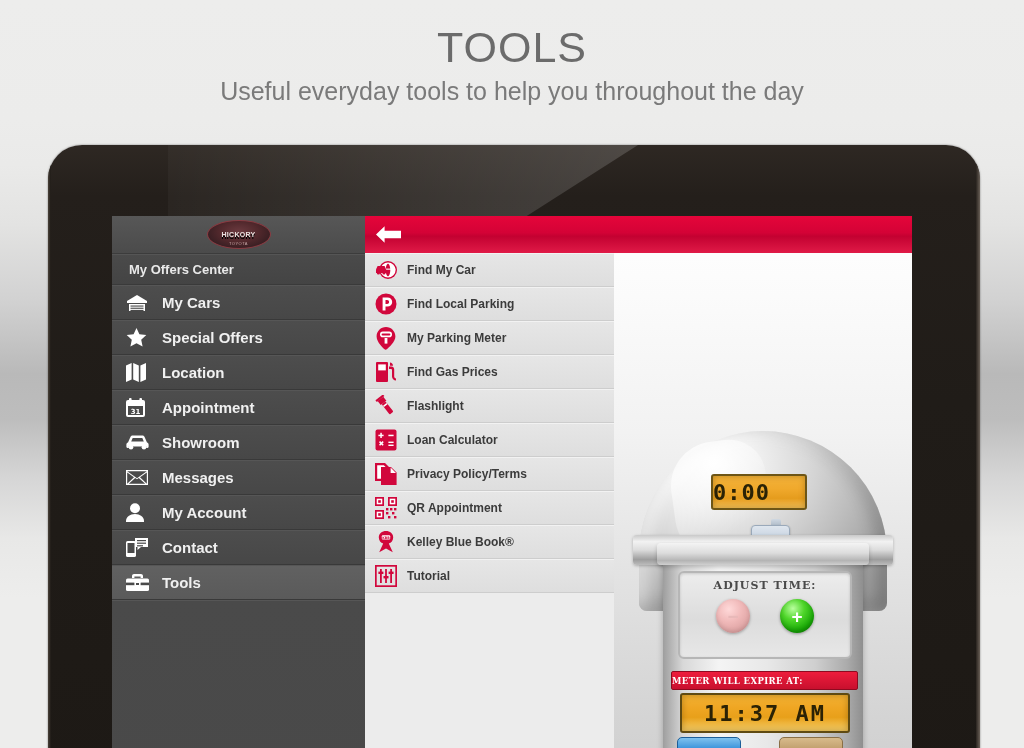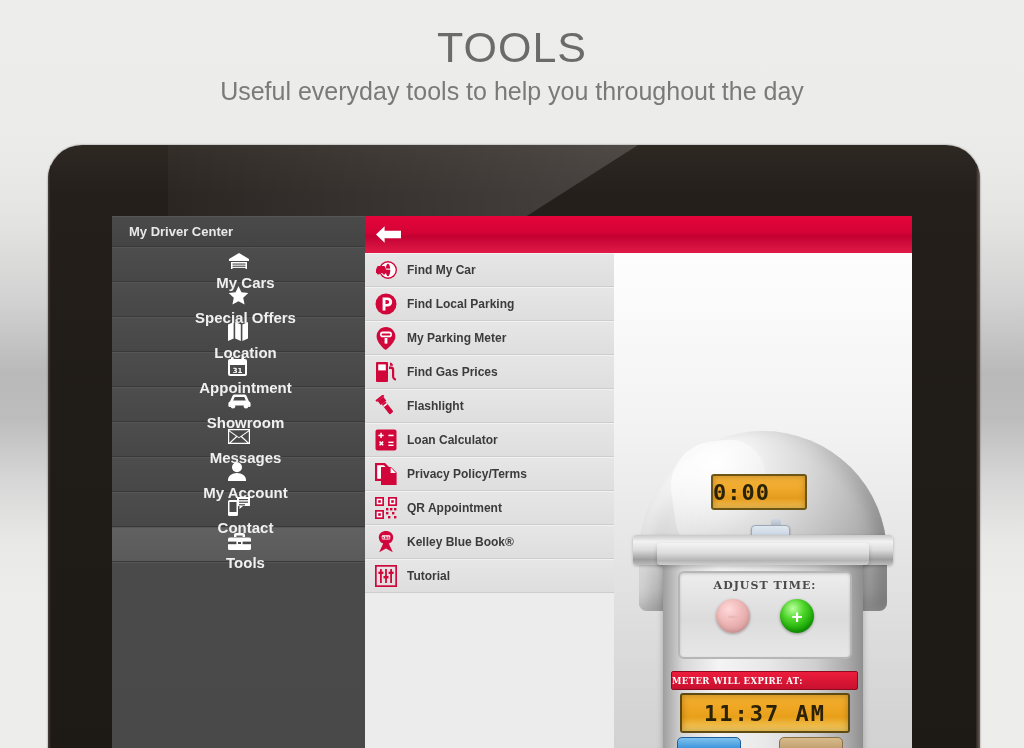--- a/index.html
+++ b/index.html
@@ -79,21 +79,21 @@
     height:29px;display:flex;align-items:center;padding-left:17px;
     color:#e9e9e9;font-size:13px;font-weight:bold;
     background:linear-gradient(to bottom,#4a4a4a,#444444);
     border-bottom:1px solid #3a3a3a;border-top:1px solid #555;
   }
   .side-item{
     height:35px;display:flex;align-items:center;padding-left:14px;
     border-bottom:1px solid #393939;border-top:1px solid #565656;
     background:linear-gradient(to bottom,#4d4d4d,#474747);
     color:#f0f0f0;font-size:15px;font-weight:bold;
-    cursor:pointer;box-sizing:border-box;flex-direction:column;
+    cursor:pointer;box-sizing:border-box;
   }
   .side-item.active{
     background:linear-gradient(to bottom,#616161,#5a5a5a);
   }
   .side-icon{
     width:26px;height:22px;margin-right:10px;flex:0 0 26px;
     display:flex;align-items:center;justify-content:flex-start;
   }
   .side-icon svg{display:block;}
   .side-filler{
@@ -275,23 +275,29 @@
 </div>
 
 <div class="tablet">
   <div class="bezel-gloss"></div>
   <div class="bezel-edge-l"></div>
   <div class="bezel-edge-r"></div>
 
   <div class="screen">
 
     <div class="sidebar">
+      <div class="logo-bar">
+        <div class="logo">
+          <span class="logo-txt">HICKORY</span>
+          <span class="logo-sub">TOYOTA</span>
+        </div>
+      </div>
 
       <div class="side-section">
-        <span>My Driver Center</span>
+        <span>My Offers Center</span>
       </div>
 
       <div class="side-item">
         <span class="side-icon">
           <svg width="22" height="18" viewBox="0 0 22 18">
               <path fill="#fff" d="M1 7 11 1l10 6v2H1z"></path>
               <rect x="3" y="10" width="16" height="7" fill="#fff"></rect>
               <rect x="4.5" y="11.5" width="13" height="1.1" fill="#4a4a4a"></rect>
               <rect x="4.5" y="13.7" width="13" height="1.1" fill="#4a4a4a"></rect>
               <rect x="4.5" y="15.9" width="13" height="1.1" fill="#4a4a4a"></rect>

